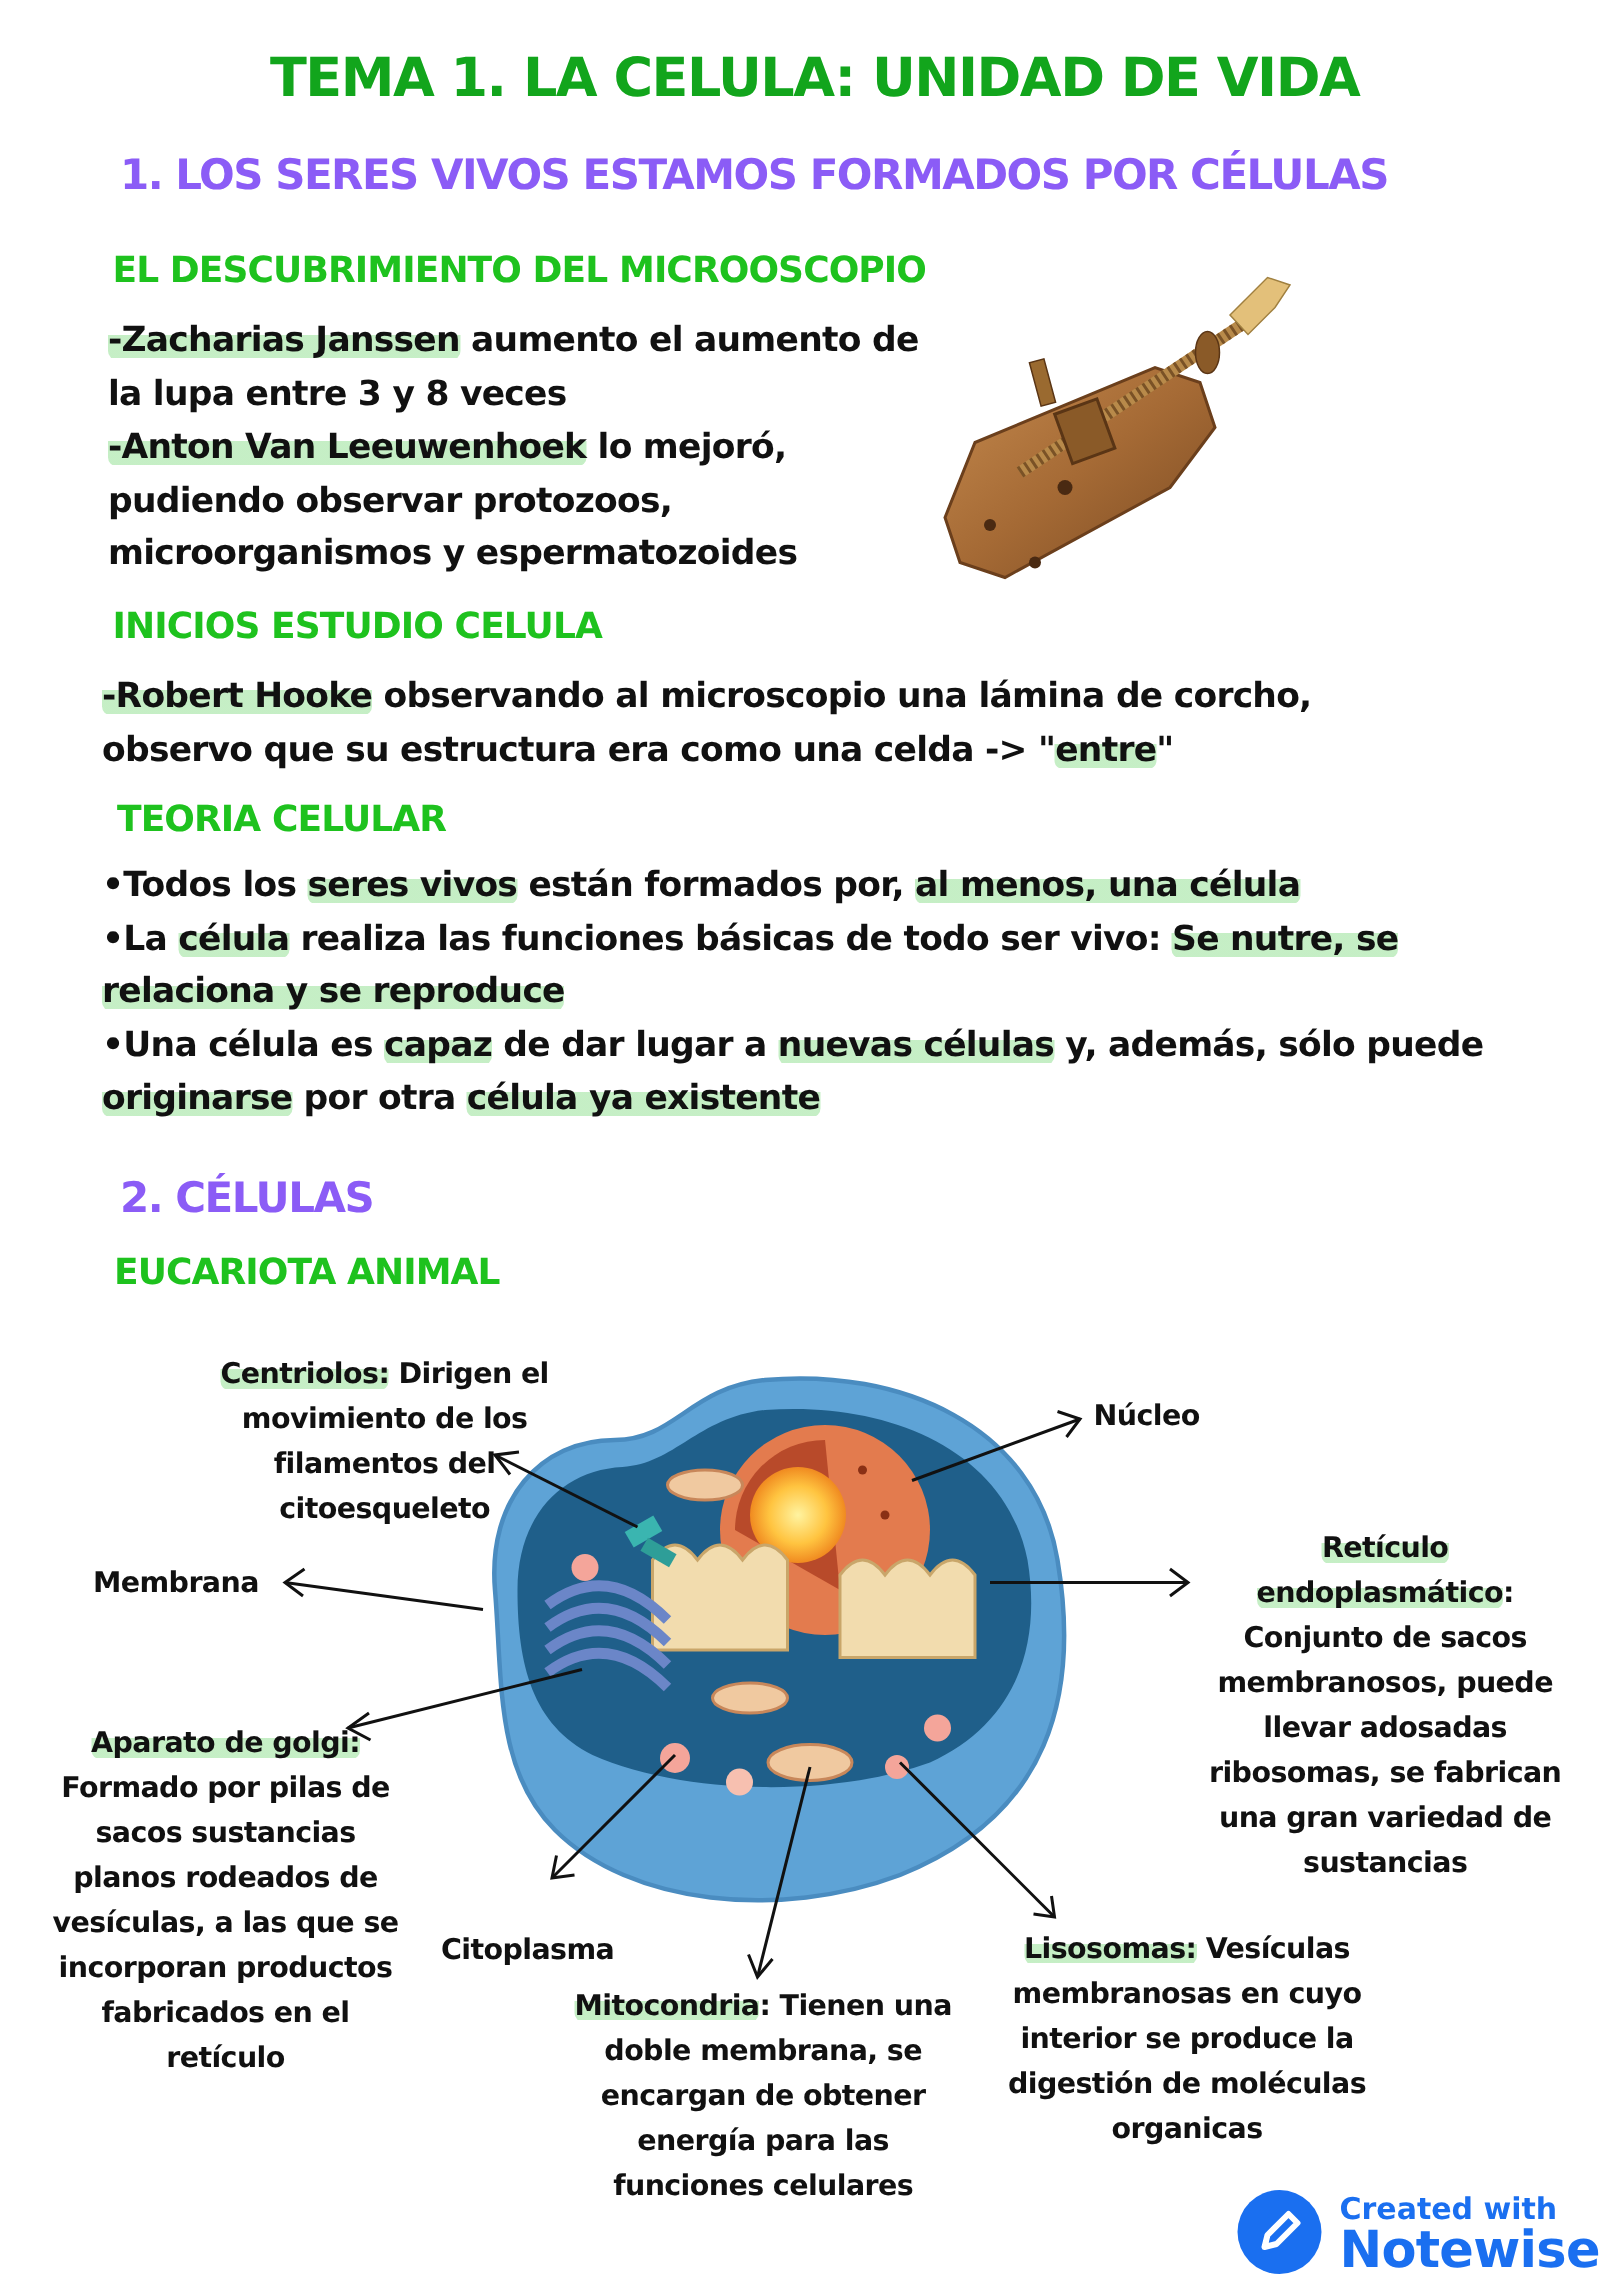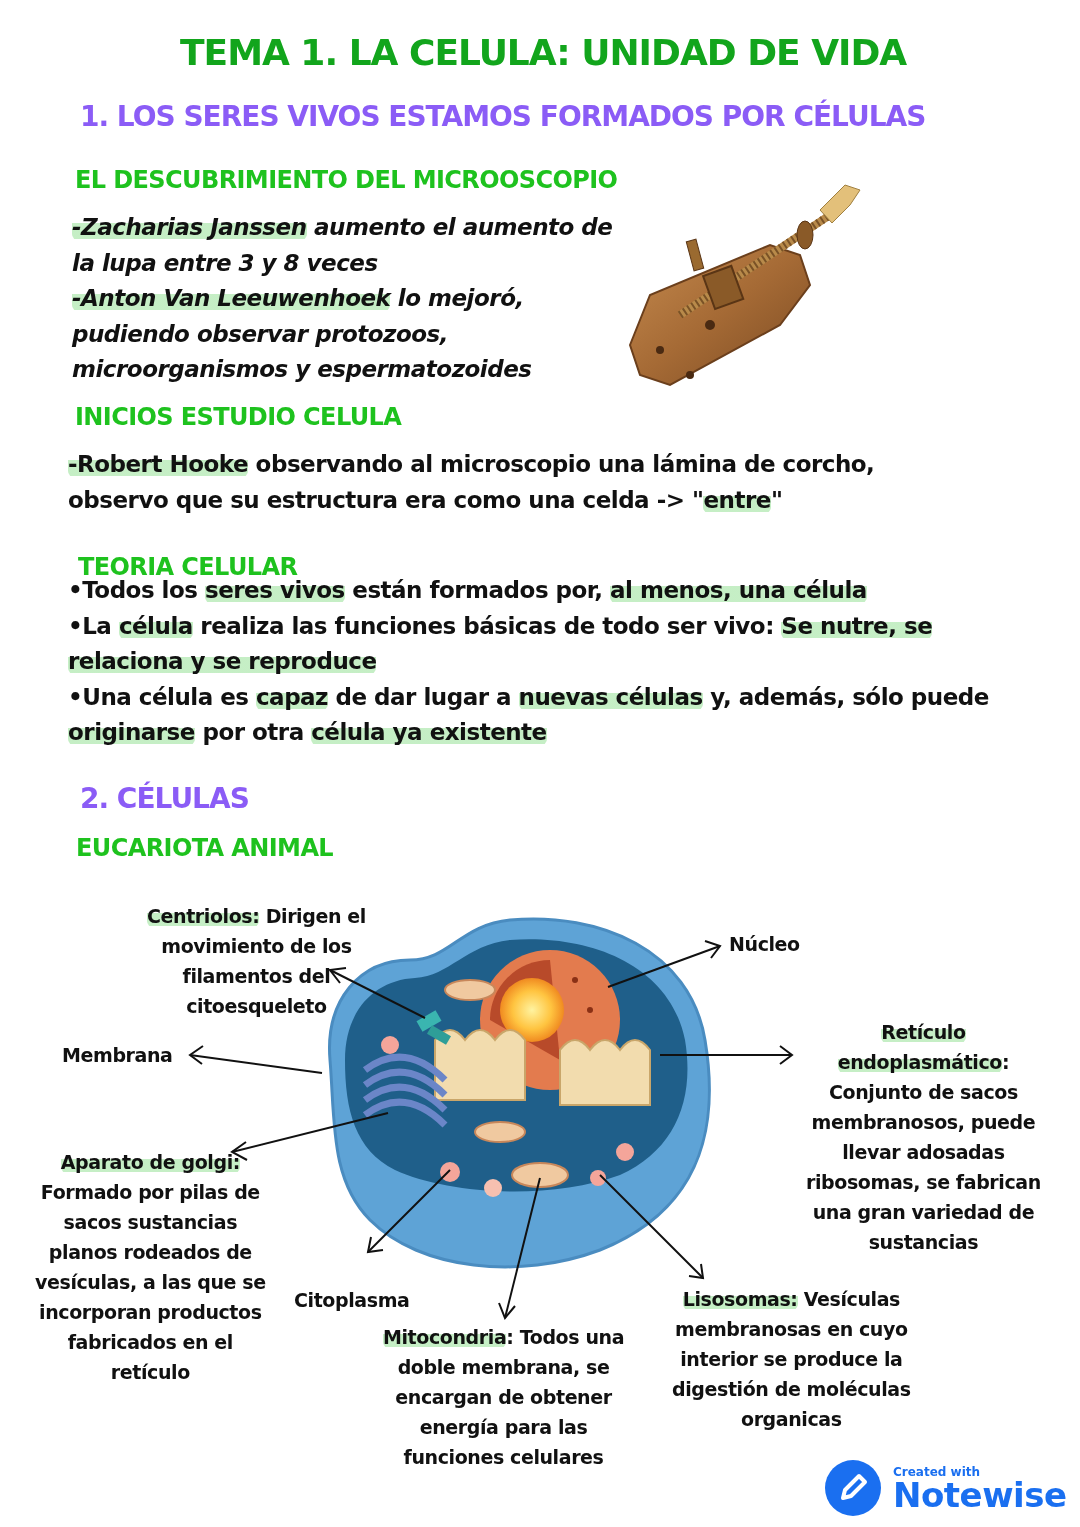--- a/index.html
+++ b/index.html
@@ -7,33 +7,33 @@
          font-family: "DejaVu Sans", sans-serif; color: #111; }
   .abs { position: absolute; }
   .title { font-weight: bold; color: #12a51c; font-size: 36px; letter-spacing: -1px; white-space: nowrap; }
   .h1 { font-weight: bold; color: #8b5cf6; font-size: 28px; letter-spacing: -1px; white-space: nowrap; }
   .h2 { font-weight: bold; color: #1ec21e; font-size: 24px; letter-spacing: -0.6px; white-space: nowrap; }
   .body { font-weight: bold; font-size: 23px; line-height: 35.5px; letter-spacing: -0.5px; }
   .small { font-weight: bold; font-size: 19px; line-height: 30px; letter-spacing: -0.4px; text-align: center; }
   .hl { background: linear-gradient(transparent 35%, rgba(150, 225, 150, 0.55) 35%, rgba(150, 225, 150, 0.55) 95%, transparent 95%); border-radius: 6px; }
   .line { display: block; white-space: nowrap; }
   .logo-circle { width: 56px; height: 56px; border-radius: 50%; background: #1a6ff0; }
-  .logo-small { color: #1a6ff0; font-weight: bold; font-size: 12px; white-space: nowrap; }
+  .logo-small { color: #1a6ff0; font-weight: bold; font-size: 20px; white-space: nowrap; }
   .logo-big { color: #1a6ff0; font-weight: bold; font-size: 34px; white-space: nowrap; letter-spacing: -0.5px; }
 </style>
 </head>
 <body>
 
 <div class="abs title" style="left:180px; top:32px;">TEMA 1. LA CELULA: UNIDAD DE VIDA</div>
 
 <div class="abs h1" style="left:80px; top:100px;">1. LOS SERES VIVOS ESTAMOS FORMADOS POR CÉLULAS</div>
 
 <div class="abs h2" style="left:75px; top:166px;">EL DESCUBRIMIENTO DEL MICROOSCOPIO</div>
 
-<div class="abs body" style="left:72px; top:210px;font-style:italic;">
+<div class="abs body" style="left:72px; top:210px;">
   <span class="line"><span class="hl">-Zacharias Janssen</span><span> aumento el aumento de</span></span>
   <span class="line">la lupa entre 3 y 8 veces</span>
   <span class="line"><span class="hl">-Anton Van Leeuwenhoek</span><span> lo mejoró,</span></span>
   <span class="line">pudiendo observar protozoos,</span>
   <span class="line">microorganismos y espermatozoides</span>
 </div>
 
 <svg class="abs" style="left:620px; top:175px;" width="260" height="220" viewBox="0 0 260 220">
   <defs>
     <linearGradient id="brass" x1="0" y1="0" x2="1" y2="1">
@@ -54,21 +54,21 @@
   <rect x="70" y="65" width="10" height="30" fill="#9a6a30" stroke="#5a3515" transform="rotate(-15 75 80)"></rect>
 </svg>
 
 <div class="abs h2" style="left:75px; top:403px;">INICIOS ESTUDIO CELULA</div>
 
 <div class="abs body" style="left:68px; top:447px;">
   <span class="line"><span class="hl">-Robert Hooke</span><span> observando al microscopio una lámina de corcho,</span></span>
   <span class="line"><span>observo que su estructura era como una celda -&gt; "</span><span class="hl">entre</span><span>"</span></span>
 </div>
 
-<div class="abs h2" style="left:78px; top:532px;margin-top:21px;">TEORIA CELULAR</div>
+<div class="abs h2" style="left:78px; top:532px;">TEORIA CELULAR</div>
 
 <div class="abs body" style="left:68px; top:573px;">
   <span class="line"><span>•Todos los </span><span class="hl">seres vivos</span><span> están formados por, </span><span class="hl">al menos, una célula</span></span>
   <span class="line"><span>•La </span><span class="hl">célula</span><span> realiza las funciones básicas de todo ser vivo: </span><span class="hl">Se nutre, se</span></span>
   <span class="line"><span class="hl">relaciona y se reproduce</span></span>
   <span class="line"><span>•Una célula es </span><span class="hl">capaz</span><span> de dar lugar a </span><span class="hl">nuevas células</span><span> y, además, sólo puede</span></span>
   <span class="line"><span class="hl">originarse</span><span> por otra </span><span class="hl">célula ya existente</span></span>
 </div>
 
 <div class="abs h1" style="left:80px; top:782px;">2. CÉLULAS</div>
@@ -175,21 +175,21 @@
   <span class="line">planos rodeados de</span>
   <span class="line">vesículas, a las que se</span>
   <span class="line">incorporan productos</span>
   <span class="line">fabricados en el</span>
   <span class="line">retículo</span>
 </div>
 
 <div class="abs small" style="left:294px; top:1252px;margin-top:33px;">Citoplasma</div>
 
 <div class="abs small" style="left:383px; top:1322px;">
-  <span class="line"><span class="hl">Mitocondria</span><span>: Todos una</span></span>
+  <span class="line"><span class="hl">Mitocondria</span><span>: Tienen una</span></span>
   <span class="line">doble membrana, se</span>
   <span class="line">encargan de obtener</span>
   <span class="line">energía para las</span>
   <span class="line">funciones celulares</span>
 </div>
 
 <div class="abs small" style="left:672px; top:1284px;">
   <span class="line"><span class="hl">Lisosomas:</span><span> Vesículas</span></span>
   <span class="line">membranosas en cuyo</span>
   <span class="line">interior se produce la</span>

